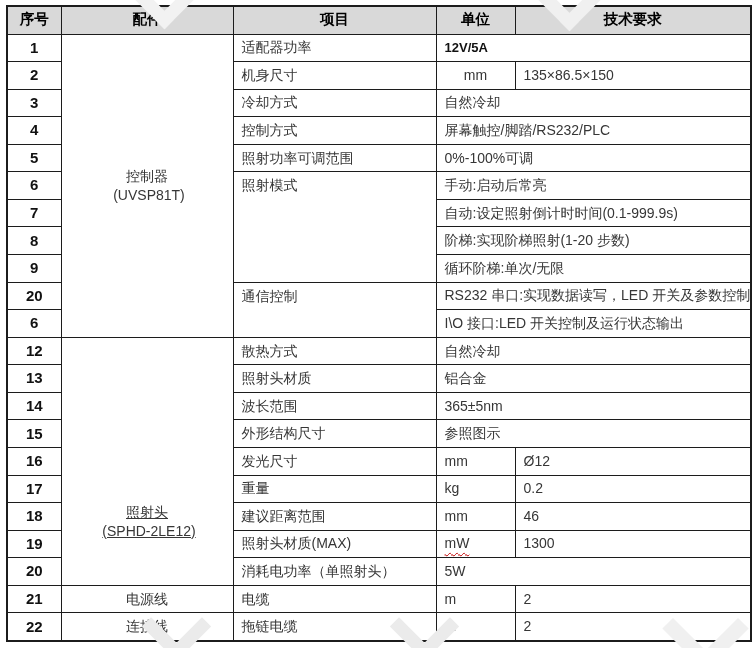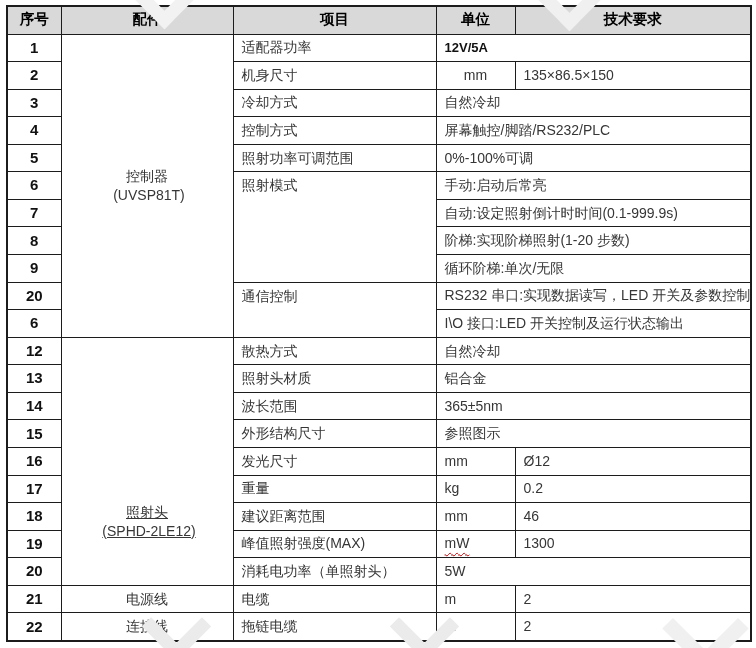--- a/index.html
+++ b/index.html
@@ -188,21 +188,21 @@
       <td>0.2</td>
     </tr>
     <tr>
       <td class="no">18</td>
       <td>建议距离范围</td>
       <td>mm</td>
       <td>46</td>
     </tr>
     <tr>
       <td class="no">19</td>
-      <td>峰值照射强度(MAX)</td>
+      <td>照射头材质(MAX)</td>
       <td><span class="squiggle">mW</span></td>
       <td>1300</td>
     </tr>
     <tr>
       <td class="no">20</td>
       <td>消耗电功率（单照射头）</td>
       <td colspan="2">5W</td>
     </tr>
     <tr>
       <td class="no">21</td>

